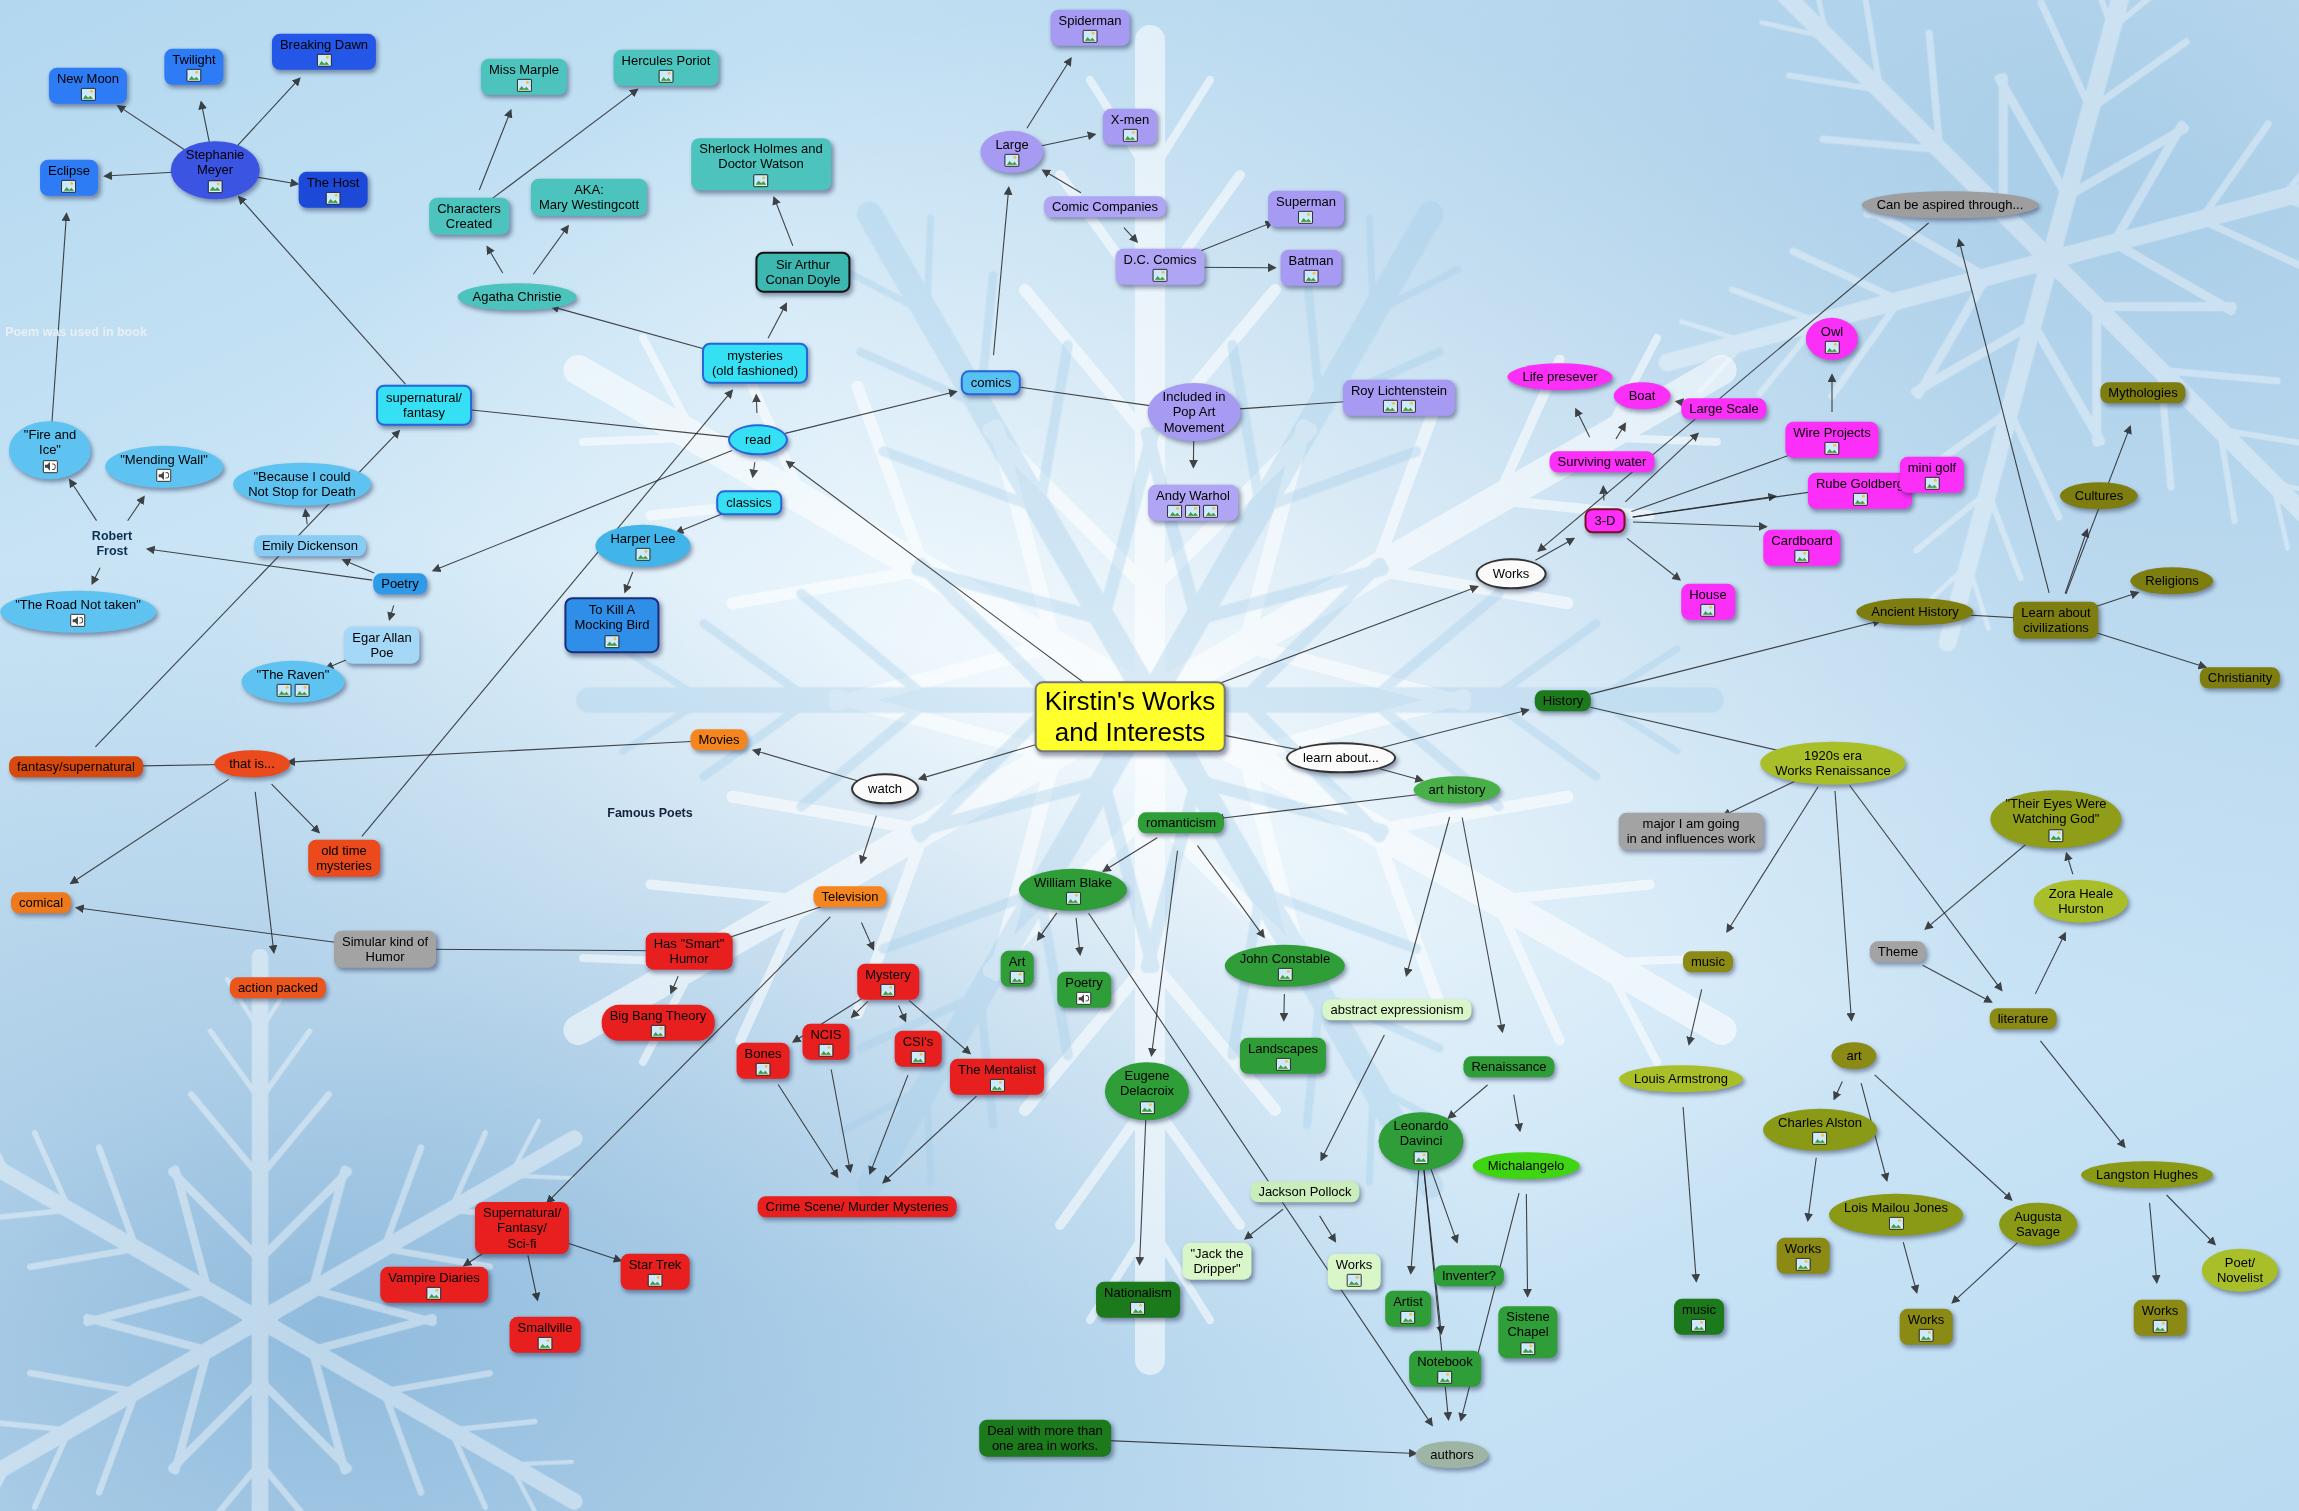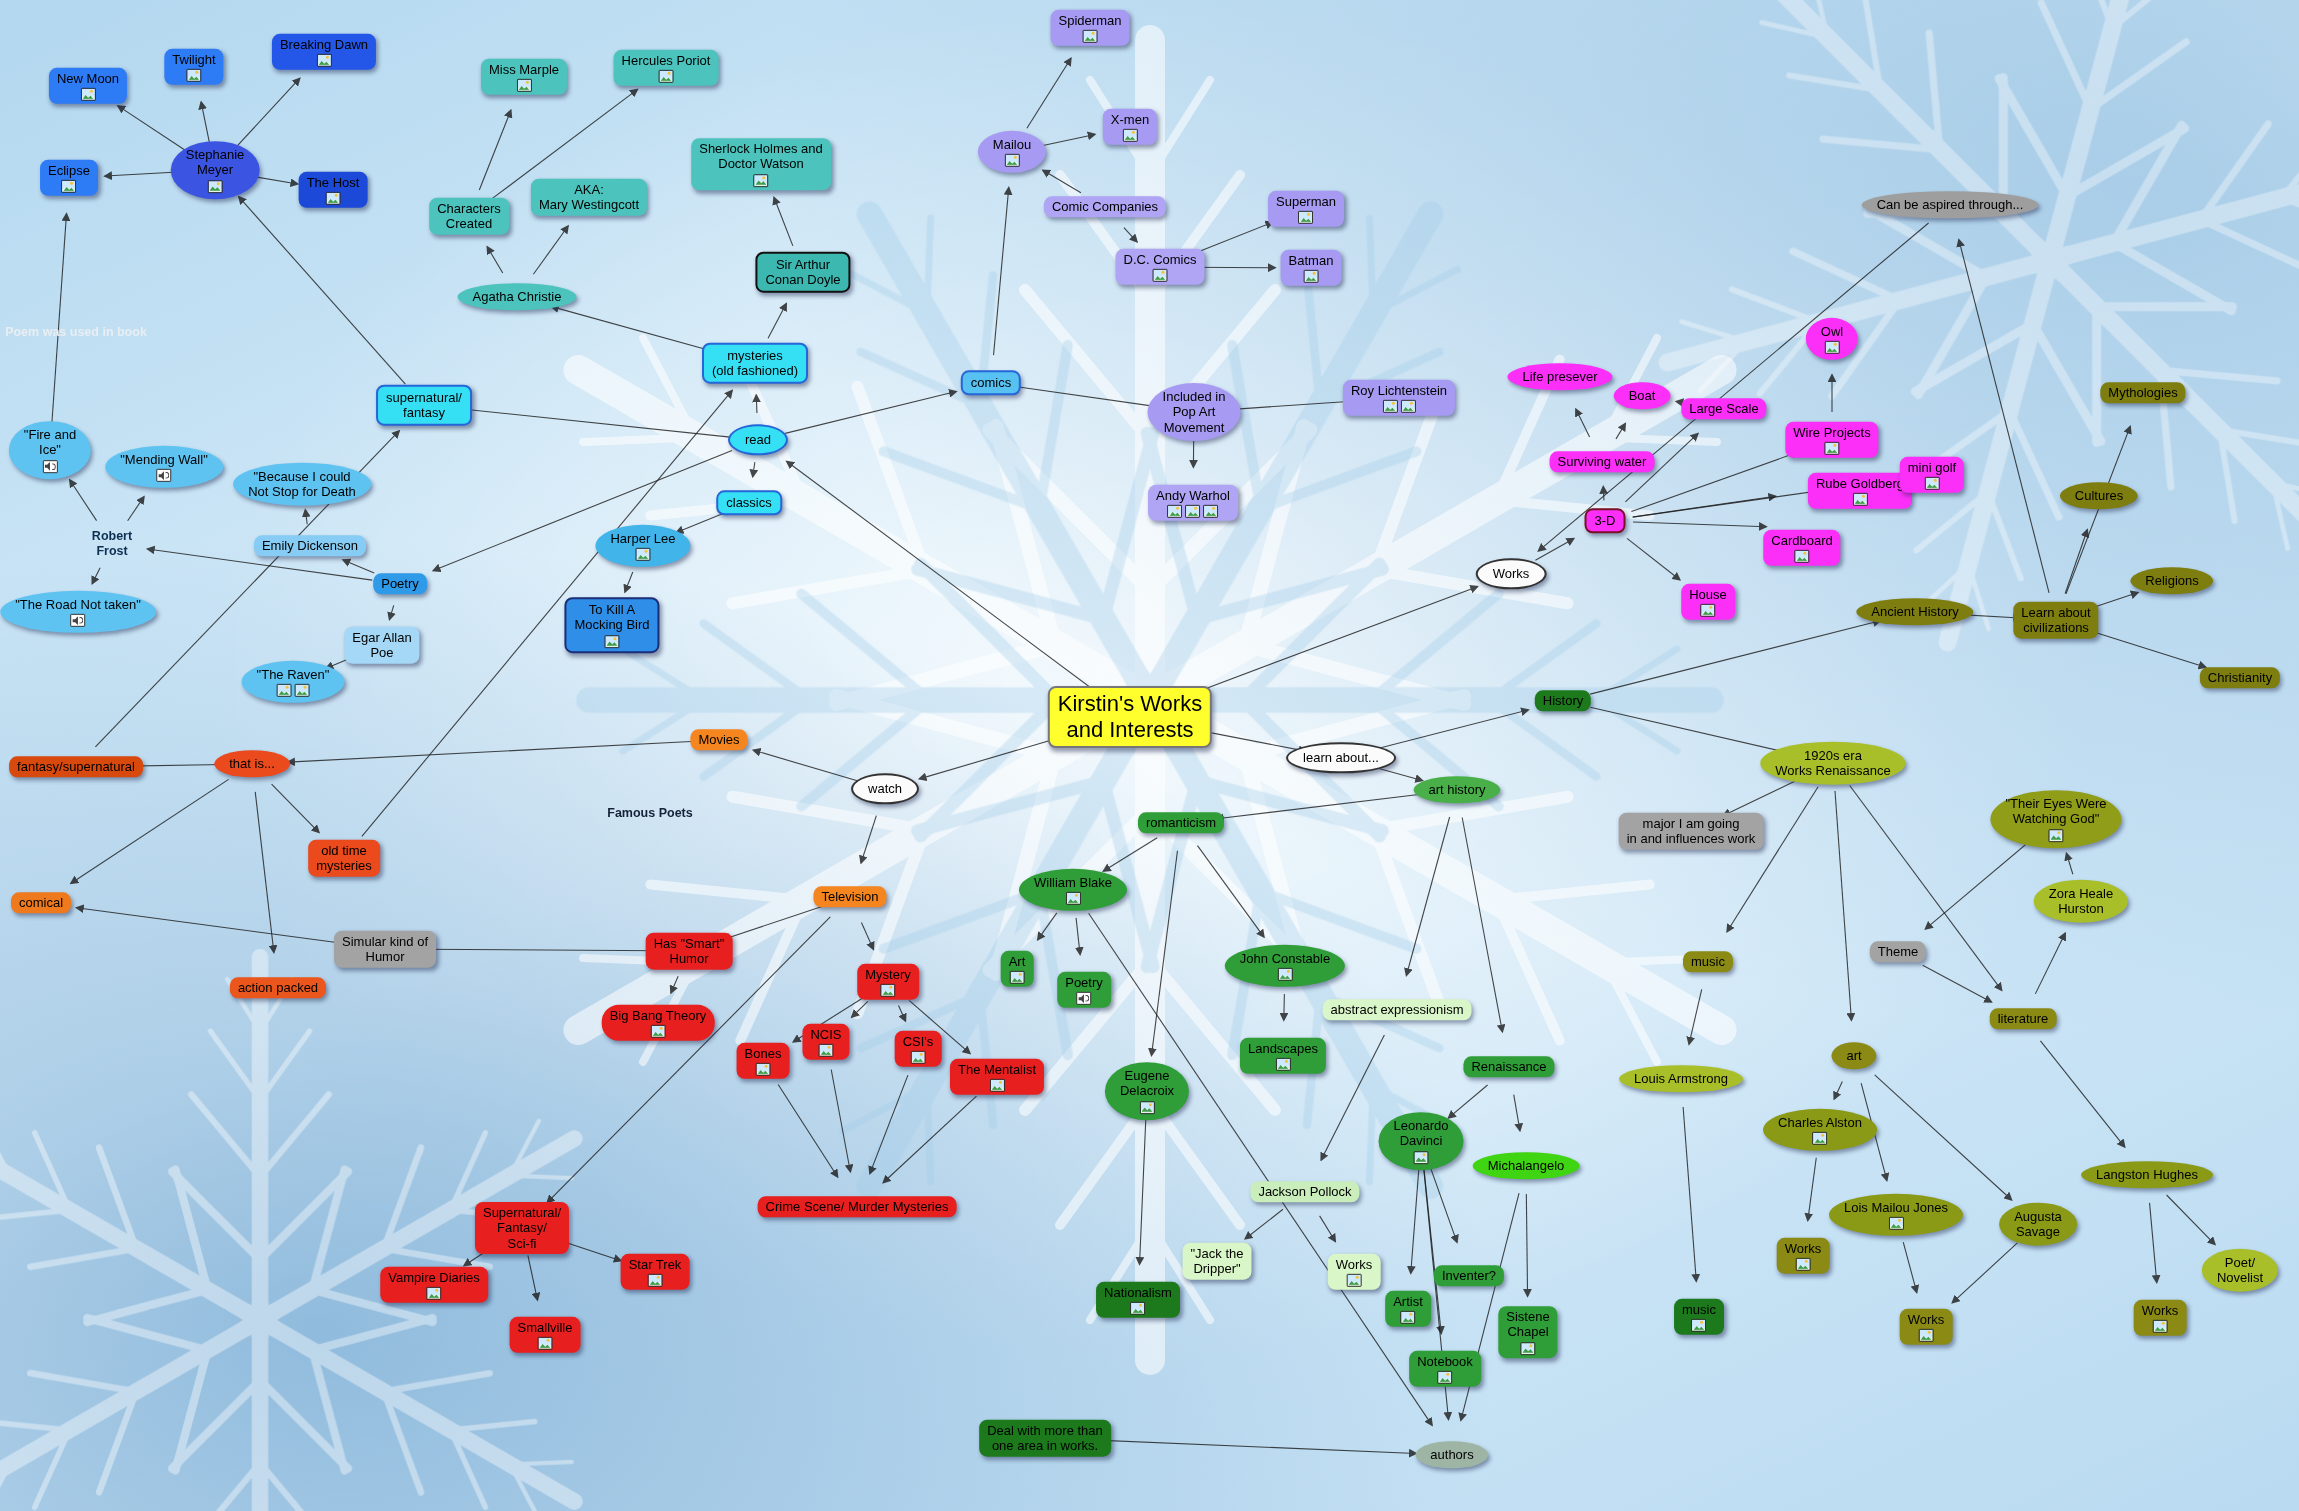--- a/index.html
+++ b/index.html
@@ -276,27 +276,27 @@
     <div class="node rect" style="left: 826px; top: 1042px; background: rgb(232, 31, 31);"><div class="lbl">NCIS</div><div class="icons"><span class="ic ic-img"></span></div></div>
     <div class="node rect" style="left: 918px; top: 1049px; background: rgb(232, 31, 31);"><div class="lbl">CSI's</div><div class="icons"><span class="ic ic-img"></span></div></div>
     <div class="node rect" style="left: 997px; top: 1077px; background: rgb(232, 31, 31);"><div class="lbl">The Mentalist</div><div class="icons"><span class="ic ic-img"></span></div></div>
     <div class="node rect" style="left: 857px; top: 1207px; background: rgb(232, 31, 31);"><div class="lbl">Crime Scene/ Murder Mysteries</div></div>
     <div class="node rect" style="left: 522px; top: 1228px; background: rgb(232, 31, 31);"><div class="lbl">Supernatural/
 Fantasy/
 Sci-fi</div></div>
     <div class="node rect" style="left: 434px; top: 1285px; background: rgb(232, 31, 31);"><div class="lbl">Vampire Diaries</div><div class="icons"><span class="ic ic-img"></span></div></div>
     <div class="node rect" style="left: 655px; top: 1272px; background: rgb(232, 31, 31);"><div class="lbl">Star Trek</div><div class="icons"><span class="ic ic-img"></span></div></div>
     <div class="node rect" style="left: 545px; top: 1335px; background: rgb(232, 31, 31);"><div class="lbl">Smallville</div><div class="icons"><span class="ic ic-img"></span></div></div>
-    <div class="node rect" style="left: 1130px; top: 717px; background: rgb(255, 255, 46); border: 2px solid rgb(119, 119, 119); font-size: 22px;"><div class="lbl">Kirstin's Works
+    <div class="node rect" style="left: 1130px; top: 717px; background: rgb(255, 255, 46); border: 2px solid rgb(119, 119, 119); font-size: 26px;"><div class="lbl">Kirstin's Works
 and Interests</div></div>
     <div class="node ellipse" style="left: 1341px; top: 758px; background: rgb(251, 251, 251); border: 2px solid rgb(51, 51, 51);"><div class="lbl">learn about...</div></div>
     <div class="node ellipse" style="left: 1511px; top: 574px; background: rgb(251, 251, 251); border: 2px solid rgb(51, 51, 51);"><div class="lbl">Works</div></div>
     <div class="node rect" style="left: 991px; top: 383px; background: rgb(87, 193, 242); border: 2px solid rgb(37, 102, 216);"><div class="lbl">comics</div></div>
     <div class="node rect" style="left: 1090px; top: 28px; background: rgb(167, 154, 242);"><div class="lbl">Spiderman</div><div class="icons"><span class="ic ic-img"></span></div></div>
-    <div class="node ellipse" style="left: 1012px; top: 152px; background: rgb(167, 154, 242);"><div class="lbl">Mailou</div><div class="icons"><span class="ic ic-img"></span></div></div>
+    <div class="node ellipse" style="left: 1012px; top: 152px; background: rgb(167, 154, 242);"><div class="lbl">Large</div><div class="icons"><span class="ic ic-img"></span></div></div>
     <div class="node rect" style="left: 1130px; top: 127px; background: rgb(167, 154, 242);"><div class="lbl">X-men</div><div class="icons"><span class="ic ic-img"></span></div></div>
     <div class="node rect" style="left: 1105px; top: 207px; background: rgb(176, 164, 244);"><div class="lbl">Comic Companies</div></div>
     <div class="node rect" style="left: 1160px; top: 267px; background: rgb(176, 164, 244);"><div class="lbl">D.C. Comics</div><div class="icons"><span class="ic ic-img"></span></div></div>
     <div class="node rect" style="left: 1306px; top: 209px; background: rgb(167, 154, 242);"><div class="lbl">Superman</div><div class="icons"><span class="ic ic-img"></span></div></div>
     <div class="node rect" style="left: 1311px; top: 268px; background: rgb(167, 154, 242);"><div class="lbl">Batman</div><div class="icons"><span class="ic ic-img"></span></div></div>
     <div class="node ellipse" style="left: 1194px; top: 412px; background: rgb(167, 154, 242);"><div class="lbl">Included in
 Pop Art
 Movement</div></div>
     <div class="node rect" style="left: 1399px; top: 398px; background: rgb(167, 154, 242);"><div class="lbl">Roy Lichtenstein</div><div class="icons"><span class="ic ic-img"></span><span class="ic ic-img"></span></div></div>
     <div class="node rect" style="left: 1193px; top: 503px; background: rgb(176, 164, 244);"><div class="lbl">Andy Warhol</div><div class="icons"><span class="ic ic-img"></span><span class="ic ic-img"></span><span class="ic ic-img"></span></div></div>

